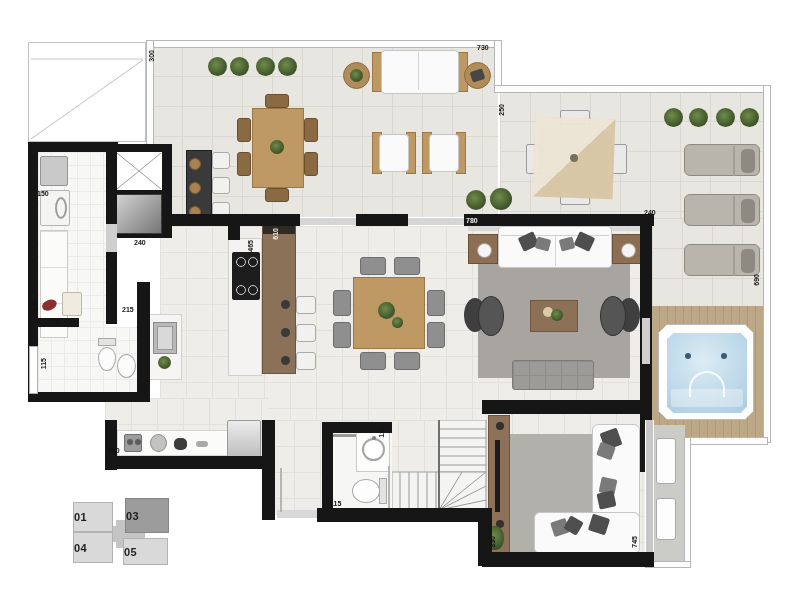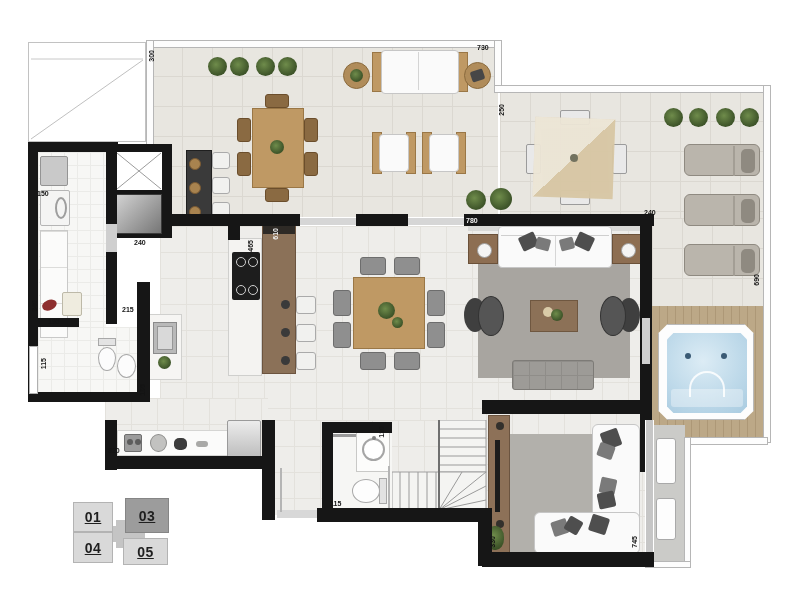--- a/index.html
+++ b/index.html
@@ -36,23 +36,23 @@
   .wood{background:#bf9964;border:1px solid #9a7746;}
   .sofa{background:#fafafa;border:1px solid #c6c6c6;border-radius:4px;}
   .pillow{position:absolute;background:#4e4e4e;border-radius:2px;z-index:4;}
   .pillow.lt{background:#7a7a7a;}
   
   .dim{position:absolute;z-index:8;font-size:7px;font-weight:bold;color:#141414;line-height:1;white-space:nowrap;}
   .dim.v{writing-mode:vertical-rl;transform:rotate(180deg);}
   .dim.w{color:#f0f0f0;}
   
   #keyplan{position:absolute;left:70px;top:496px;width:105px;height:76px;z-index:8;}
-  .kunit{position:absolute;display:flex;align-items:center;justify-content:center;
-    font-size:14px;font-weight:bold;color:#1f1f1f;letter-spacing:.5px;
-    background:#d9d9d9;border:1px solid #b3b3b3;box-sizing:border-box;text-decoration:underline;}
+  .kunit{position:absolute;display:flex;align-items:center;justify-content:flex-start;
+    font-size:11px;font-weight:bold;color:#1f1f1f;letter-spacing:.5px;
+    background:#d9d9d9;border:1px solid #b3b3b3;box-sizing:border-box;}
   .kunit.dark{background:#9c9c9c;border-color:#858585;}
   .kconn{position:absolute;background:#c4c4c4;}
 </style>
 </head>
 <body>
 
 <div id="plan">
 
   <div class="floor tileA" style="left:152px;top:46px;width:346px;height:176px;"></div>
   <div class="floor tileA" style="left:500px;top:91px;width:263px;height:130px;"></div>

